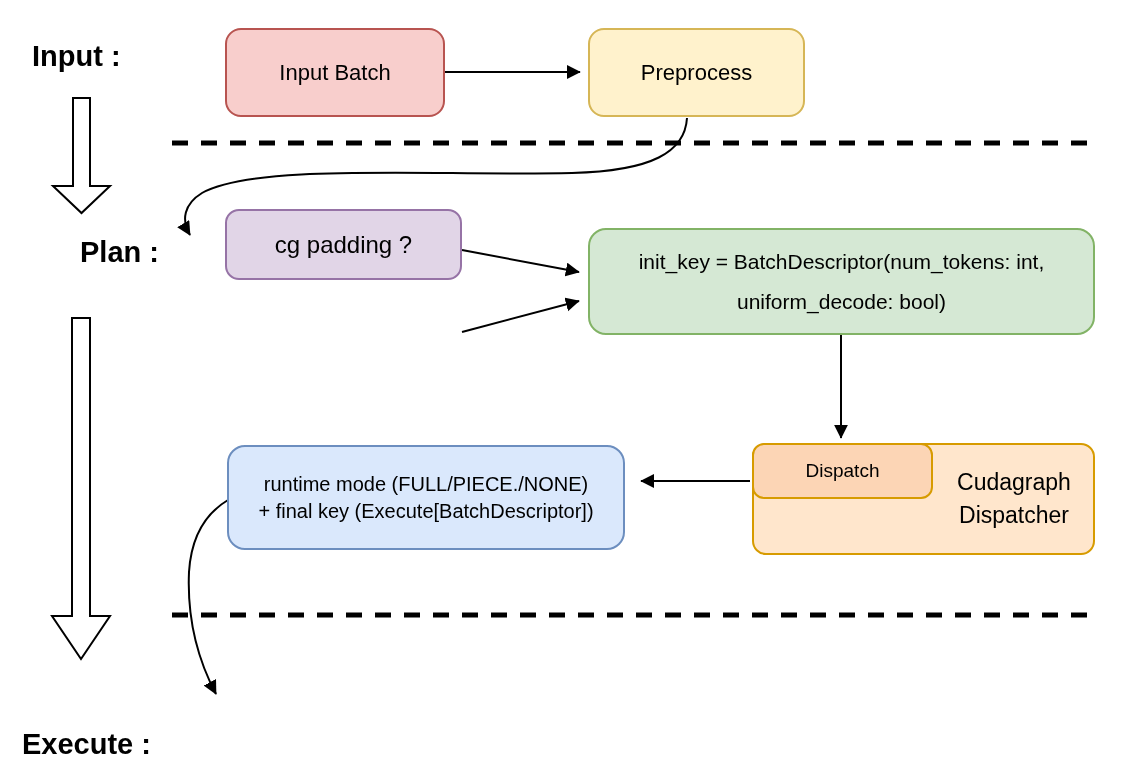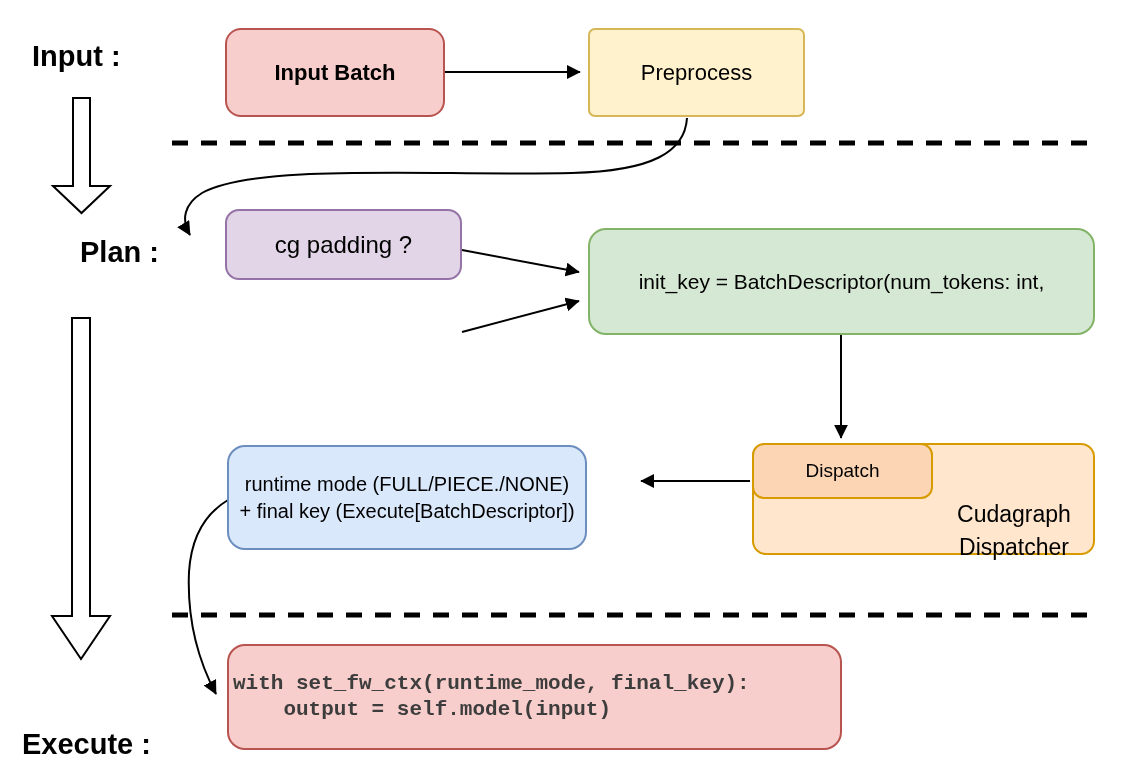--- a/index.html
+++ b/index.html
@@ -24,39 +24,39 @@
     box-sizing:border-box;
     border-radius:16px;
     display:flex;
     flex-direction:column;
     align-items:center;
     justify-content:center;
     text-align:center;
     color:#000000;
     line-height:1.32;
   }
-  .node-red    { background:var(--red_fill);    border:2px solid var(--red_stroke);font-weight:bold; }
+  .node-red    { background:var(--red_fill);    border:2px solid var(--red_stroke); }
   .node-yellow { background:var(--yellow_fill); border:2px solid var(--yellow_stroke); }
   .node-purple { background:var(--purple_fill); border:2px solid var(--purple_stroke); }
   .node-green  { background:var(--green_fill);  border:2px solid var(--green_stroke); }
   .node-orange { background:var(--orange_fill); border:2px solid var(--orange_stroke); }
   .node-orange-inner { background:var(--orange_inner_fill); border:2px solid var(--orange_stroke); }
   .node-blue   { background:var(--blue_fill);   border:2px solid var(--blue_stroke); }
 
   #input-batch     { left:225px; top:28px;  width:220px; height:89px;  font-size:22px; }
-  #preprocess      { left:588px; top:28px;  width:217px; height:89px;  font-size:22px;border-radius:7px; }
+  #preprocess      { left:588px; top:28px;  width:217px; height:89px;  font-size:22px; }
   #cg-padding      { left:225px; top:209px; width:237px; height:71px;  font-size:24px; border-radius:14px; }
   #uniform-decode  { left:225px; top:300px; width:237px; height:71px;  font-size:24px; border-radius:14px; }
   #init-key        { left:588px; top:228px; width:507px; height:107px; font-size:21px; border-radius:18px;gap:12px; }
   #cuda-outer      { left:752px; top:443px; width:343px; height:112px; border-radius:14px; }
   #dispatch-inner  { left:752px; top:443px; width:181px; height:56px;  font-size:19px; border-radius:12px; }
   #cuda-title      { position:absolute; left:933px; top:443px; width:162px; height:112px;
                      display:flex; align-items:center; justify-content:center; text-align:center;
-                     font-size:23px; color:#000; line-height:1.45;margin-top:32px; }
-  #runtime-box     { left:227px; top:445px; width:360px; height:105px; font-size:20px; border-radius:18px; }
+                     font-size:23px; color:#000; line-height:1.45; }
+  #runtime-box     { left:227px; top:445px; width:398px; height:105px; font-size:20px; border-radius:18px; }
   #execute-box     { left:227px; top:644px; width:615px; height:106px; border-radius:18px;
                      align-items:flex-start; justify-content:center; }
   #execute-box .code-line {
     font-family:"Liberation Mono","DejaVu Sans Mono",monospace;
     font-size:21px; color:#3d3d3d; white-space:pre; line-height:1.22;
     padding-left:4px; text-align:left;
   }
   .two-line span { display:block; }
 </style>
 </head>
@@ -98,31 +98,28 @@
     <span>Preprocess</span>
   </div>
 
   <div class="node node-purple" id="cg-padding">
     <span>cg padding ?</span>
   </div>
 
 
   <div class="node node-green two-line" id="init-key">
     <span>init_key = BatchDescriptor(num_tokens: int,</span>
+    <span>uniform_decode: bool)</span>
   </div>
 
   <div class="node node-orange" id="cuda-outer"></div>
   <div class="node node-orange-inner" id="dispatch-inner">
     <span>Dispatch</span>
   </div>
   <div id="cuda-title">Cudagraph Dispatcher</div>
 
   <div class="node node-blue two-line" id="runtime-box">
     <span>runtime mode (FULL/PIECE./NONE)</span>
     <span>+ final key (Execute[BatchDescriptor])</span>
   </div>
 
-  <div class="node node-red" id="execute-box">
-    <span class="code-line">with set_fw_ctx(runtime_mode, final_key):</span>
-    <span class="code-line">    output = self.model(input)</span>
-  </div>
 
 </div>
 
 </body></html>

